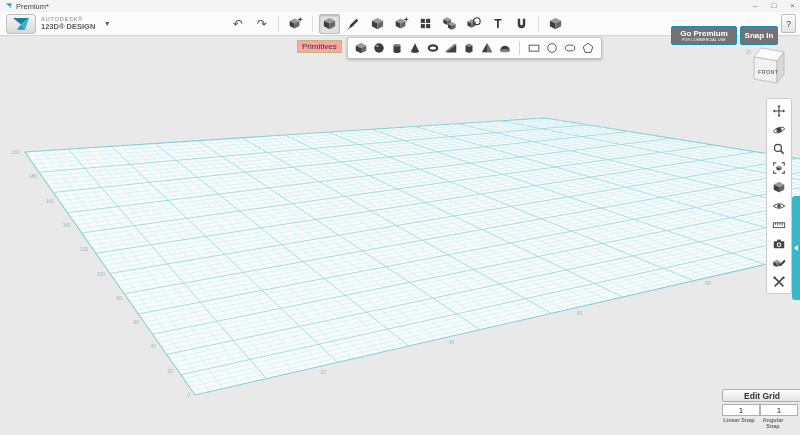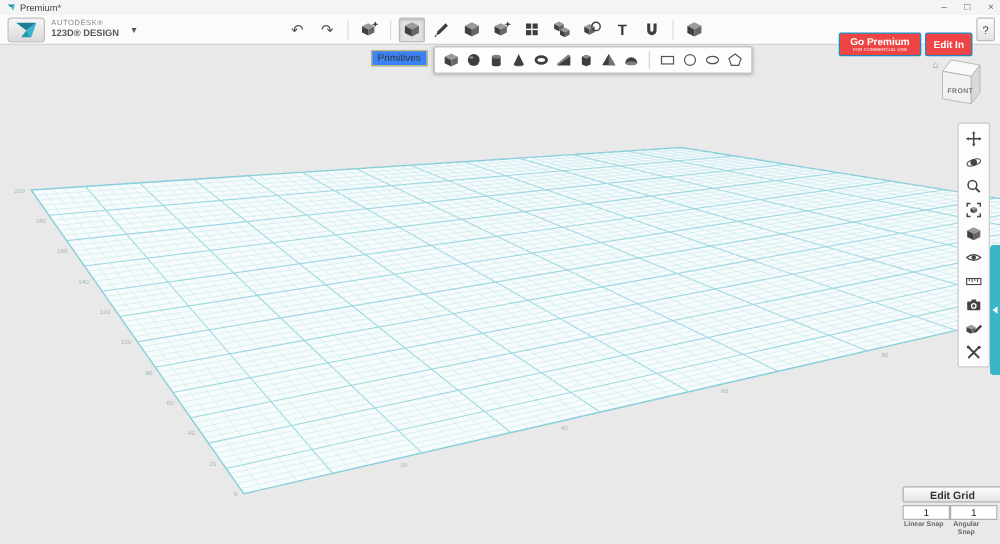--- a/index.html
+++ b/index.html
@@ -28,33 +28,33 @@
   .chev { margin-left:10px; font-size:8px; color:#555; }
   .tools { display:flex; align-items:center; margin-left:118px; gap:3px; }
   .tbtn { width:21px; height:20px; display:flex; align-items:center; justify-content:center;
     border:1px solid transparent; border-radius:2px; color:#4a4a4a; font-size:11px; }
   .tbtn.active { background:#e1e1e1; border-color:#bdbdbd;
     box-shadow:inset 0 1px 2px rgba(0,0,0,.2); }
   .tsep { width:1px; height:16px; background:#dcdcdc; margin:0 3px; }
   .glyphbtn { font-size:12px; color:#555; }
   .texttool { font-weight:bold; font-size:12px; color:#333; }
   .account { margin-left:auto; display:flex; align-items:center; gap:3px; margin-right:4px; }
-  .btn-blue { background:#ef4444; color:#fff; border:1px solid #178cc0; border-radius:2px;
+  .btn-blue { background:#737373; color:#fff; border:1px solid #178cc0; border-radius:2px;
     height:19px; display:flex; flex-direction:column; align-items:center; justify-content:center;margin-top:24px; }
   .gopremium { width:66px; }
   .gopremium .gp1 { font-size:8px; font-weight:bold; line-height:9px; }
   .gopremium .gp2 { font-size:3.5px; line-height:4px; letter-spacing:.2px; }
   .signin { width:38px; font-size:8px; font-weight:bold; }
   .helpbtn { width:15px; height:19px; background:linear-gradient(#fdfdfd,#e3e3e3);
     border:1px solid #bdbdbd; border-radius:2px; font-size:9px; color:#444;
     display:flex; align-items:center; justify-content:center; }
 
   
   .flyout { position:absolute; top:37px; left:297px; display:flex; align-items:flex-start; z-index:5; }
-  .tooltip { background:#3b82f6; border:1px solid #bcb87a; font-size:8px; color:#333;
+  .tooltip { background:#fca5a5; border:1px solid #bcb87a; font-size:8px; color:#333;
     padding:1px 4px; margin-top:3px; white-space:nowrap; }
   .flypanel { margin-left:5px; background:#fdfdfd; border:1px solid #c4c4c4; border-radius:2px;
     box-shadow:0 1px 3px rgba(0,0,0,.25); padding:2px 5px; display:flex; align-items:center; gap:2px; }
   .fbtn { width:16px; height:16px; display:flex; align-items:center; justify-content:center;
     border-radius:2px; }
   .fsep { width:1px; height:14px; background:#d5d5d5; margin:0 4px; }
 
   
   .viewport { position:absolute; top:35px; left:0; width:800px; height:400px; }
   .glabel { font-size:5px; fill:#a9b6b8; }
@@ -300,21 +300,21 @@
             <use href="#sym-cube"></use>
           </svg>
         </div>
     </div>
 
     <div class="account">
       <div class="btn-blue gopremium">
         <span class="gp1">Go Premium</span>
         <span class="gp2">FOR COMMERCIAL USE</span>
       </div>
-      <div class="btn-blue signin">Edit In</div>
+      <div class="btn-blue signin">Snap In</div>
       <div class="helpbtn">?</div>
     </div>
   </div>
 
   <div class="viewport">
     <svg id="grid-svg" width="800" height="400">
         <polygon points="25,117 545,83 1050,164 195,360" fill="#f6fbfc" stroke="#84cdd9" stroke-width="1.1"></polygon>
         <line x1="33.666666666666664" y1="116.43333333333334" x2="209.25" y2="356.73333333333335" stroke="#cdeaef" stroke-width="0.55"></line>
         <line x1="42.33333333333333" y1="115.86666666666666" x2="223.5" y2="353.46666666666664" stroke="#cdeaef" stroke-width="0.55"></line>
         <line x1="51" y1="115.3" x2="237.75" y2="350.2" stroke="#cdeaef" stroke-width="0.55"></line>

